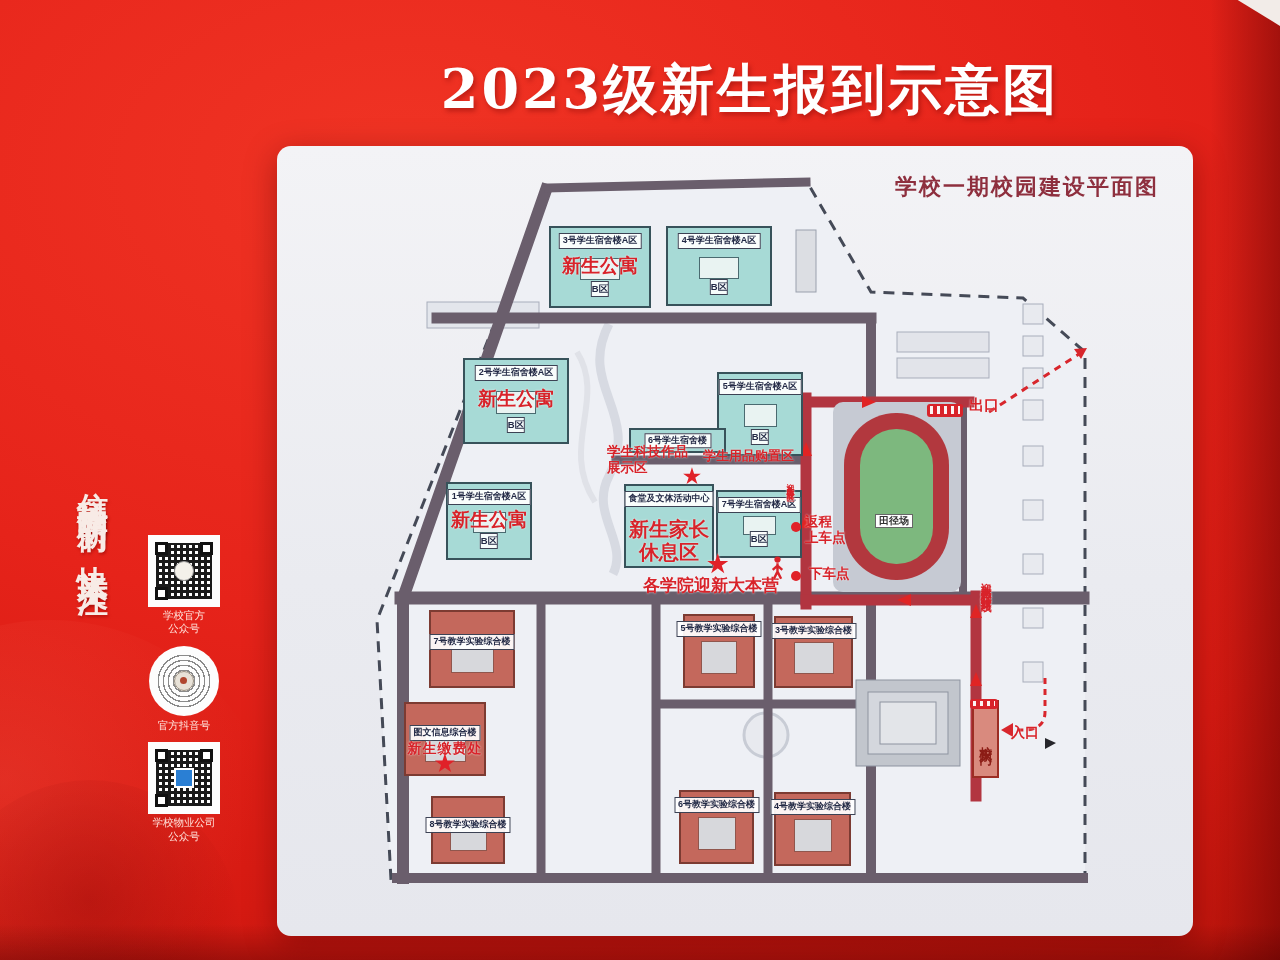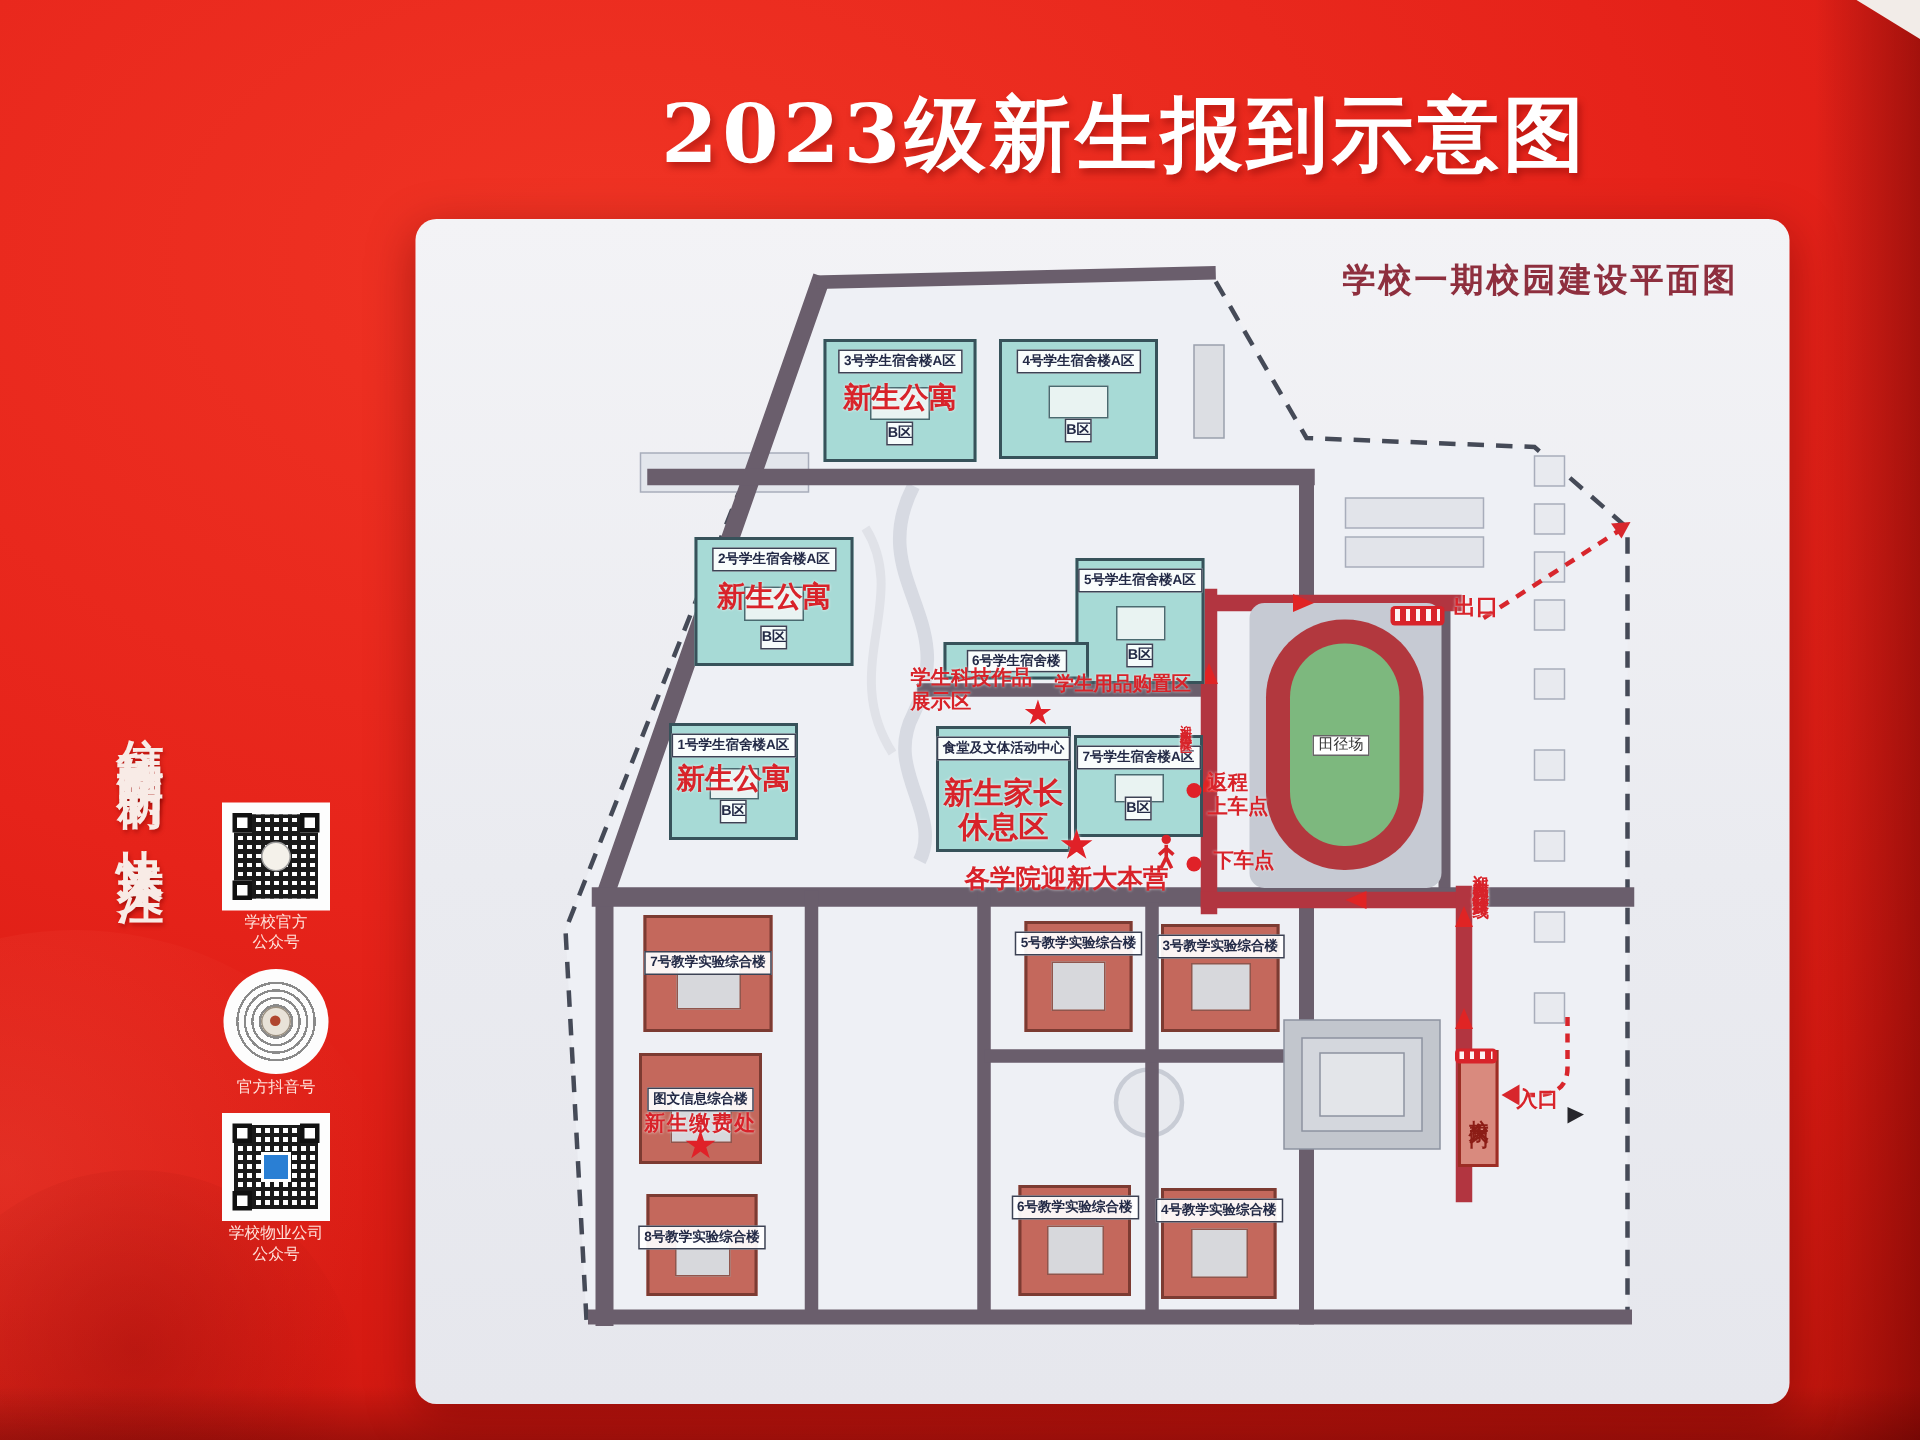--- a/index.html
+++ b/index.html
@@ -77,21 +77,21 @@
   .bz{position:absolute;left:50%;bottom:9px;transform:translateX(-50%);z-index:2;
     background:rgba(255,255,255,.9);border:1px solid #3c4254;font-size:9.5px;line-height:1.5;
     padding:0 0;font-weight:bold;color:#232a46;}
   .b-star{position:absolute;left:50%;top:66%;transform:translateX(-50%);z-index:3;
     font-size:26px;color:#e02128;line-height:1;}
 
   .ann{position:absolute;z-index:4;color:#d8232a;font-weight:bold;white-space:pre-line;
     line-height:1.2;text-shadow:0 0 2px rgba(255,255,255,.75);}
   .vert{writing-mode:vertical-rl;text-orientation:upright;letter-spacing:2px;}
   .chip-label{background:#ffffff;border:1px solid #666;color:#333;padding:0 3px;
-    font-size:10px;text-shadow:none;font-weight:normal;}
+    font-size:10px;text-shadow:none;font-weight:bold;margin-top:24px;}
   .dot{width:10px;height:10px;border-radius:50%;background:#e02128;}
   .star-glyph{color:#e02128;line-height:1;}
   .gate-box{display:flex;align-items:center;justify-content:center;box-sizing:border-box;
     background:#d98a7e;border:2px solid #9c2d24;color:#8c1d16;
     writing-mode:vertical-rl;text-orientation:upright;font-weight:bold;font-size:13px;letter-spacing:2px;
     text-shadow:none;}
   .bus-icon{background:#d8232a;border-radius:3px;position:relative;}
   .bus-icon::after{content:"";position:absolute;left:3px;right:3px;top:2px;bottom:3px;
     background:repeating-linear-gradient(90deg,rgba(255,255,255,.95) 0 3px,rgba(0,0,0,0) 3px 7px);}
 </style>
@@ -254,21 +254,21 @@
           <span class="bz">B区</span>
         </div>
         <div class="building canteen" style="left: 347px; top: 338px; width: 90px; height: 84px;">
           <span class="chip">食堂及文体活动中心</span>
           <span class="red-mid">新生家长
 休息区</span>
         </div>
         <div class="building teach chip-mid" style="left: 152px; top: 464px; width: 86px; height: 78px;">
           <span class="chip">7号教学实验综合楼</span>
         </div>
-        <div class="building teach chip-mid" style="left: 127px; top: 556px; width: 82px; height: 74px; margin-left: 22px;">
+        <div class="building teach chip-mid" style="left: 127px; top: 556px; width: 82px; height: 74px;">
           <span class="chip">图文信息综合楼</span>
           <span class="red-mid">新生缴费处</span>
           <span class="b-star">★</span>
         </div>
         <div class="building teach chip-mid" style="left: 154px; top: 650px; width: 74px; height: 68px;">
           <span class="chip">8号教学实验综合楼</span>
         </div>
         <div class="building teach" style="left: 406px; top: 468px; width: 72px; height: 74px;">
           <span class="chip">5号教学实验综合楼</span>
         </div>

